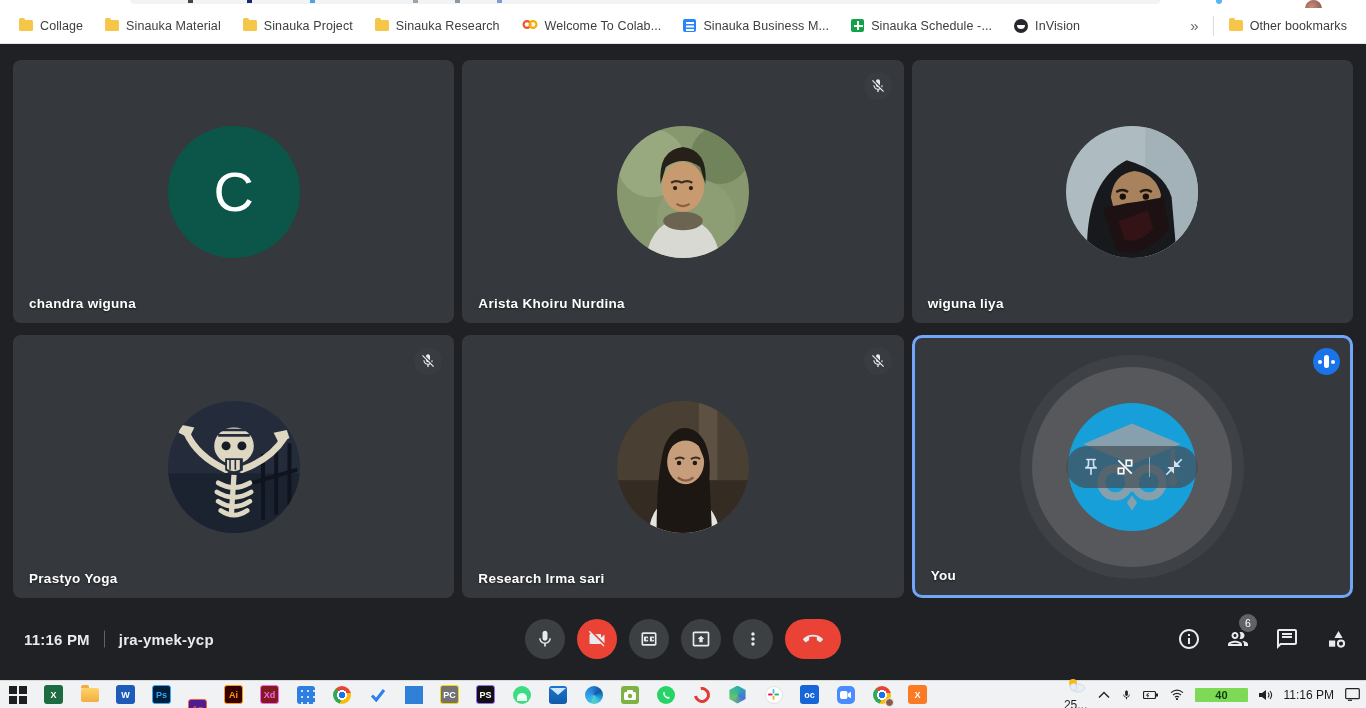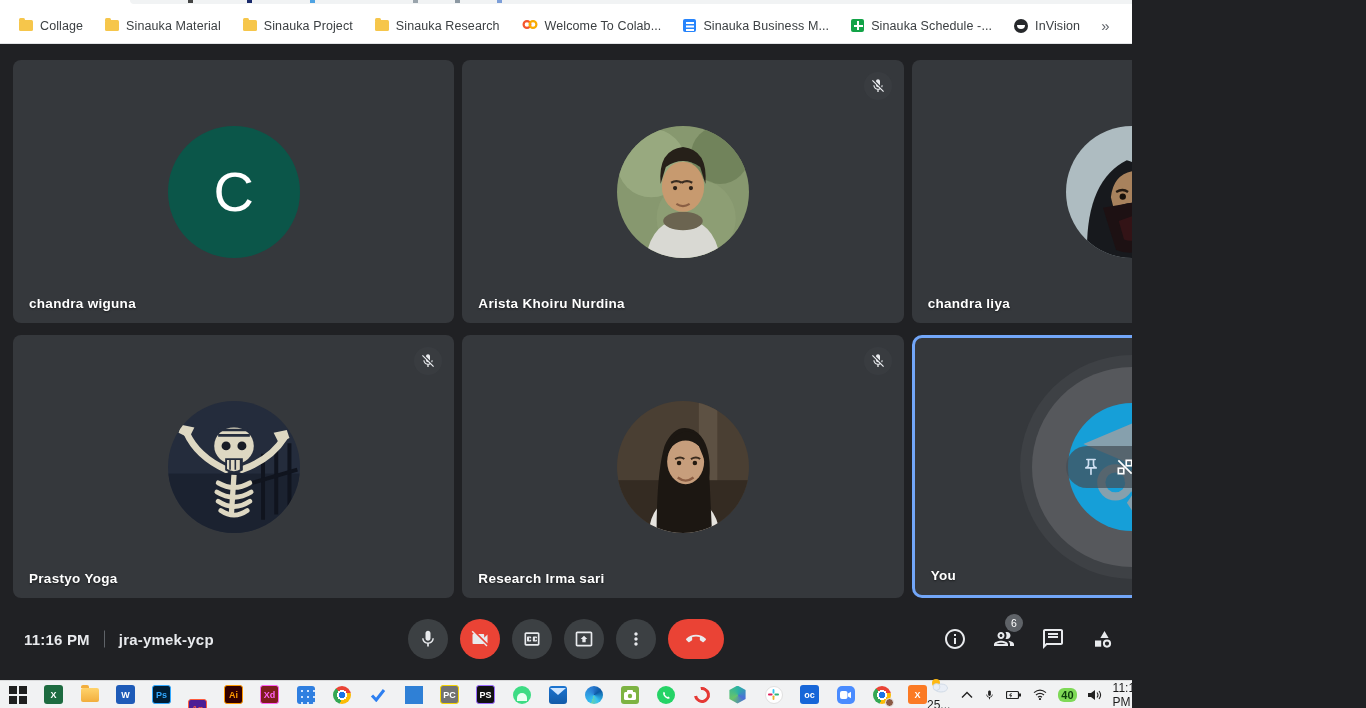--- a/index.html
+++ b/index.html
@@ -1,18 +1,18 @@
 <!DOCTYPE html>
 <html><head>
 <meta charset="utf-8">
 <style>
   * { margin:0; padding:0; box-sizing:border-box; }
   html,body { width:1366px; height:708px; overflow:hidden; }
   body { font-family:"Liberation Sans", sans-serif; background:#202124; }
-  .screen { position:relative; width:1132px; height:708px; overflow:hidden; }
+  .screen { position:relative; width:1366px; height:708px; overflow:hidden;text-align:right; }
 
   
   .top-strip { position:absolute; top:0; left:0; width:100%; height:8px; background:#ffffff; }
   .top-strip .frag { position:absolute; top:0; }
   .omnibox-frag { left:130px; width:1030px; height:4px; background:#f1f3f4; border-radius:0 0 8px 8px; }
   .speck { width:5px; height:3px; }
   .avatar-frag { left:1305px; top:-10px; width:17px; height:17px; border-radius:50%;
                  background:radial-gradient(circle at 40% 40%, #c98a7a, #7a4a42); }
   .ext-dot { left:1216px; width:6px; height:4px; background:#58b6f0; border-radius:0 0 3px 3px; }
 
@@ -137,21 +137,21 @@
               transform:rotate(35deg); position:relative; }
   .hex-ic { width:18px; height:18px; background:conic-gradient(#2bb3a3,#4a6fd8,#67c46a,#2bb3a3);
             clip-path:polygon(50% 0,95% 25%,95% 75%,50% 100%,5% 75%,5% 25%); }
   .slack-ic { width:18px; height:18px; border-radius:50%; background:#fff; border:1px solid #e0e0e0;
               display:flex; align-items:center; justify-content:center; }
   .zoomapp-ic { width:18px; height:18px; border-radius:5px; background:#4a8cff; display:flex; align-items:center; justify-content:center; }
 
   .tray { margin-left:auto; display:flex; align-items:center; gap:11px; font-size:12px; color:#1b1b1b; }
   .tray .t-ic { display:flex; align-items:center; justify-content:center; cursor:pointer;flex-direction:column; }
   .tray svg { display:block; }
-  .batt-pct { background:#7ed957; color:#0b3d0b; font-size:11px; font-weight:bold; padding:1px 3px; border-radius:6px; }
+  .batt-pct { background:#7ed957; color:#0b3d0b; font-size:11px; font-weight:bold; padding:1px 20px; border-radius:1px; }
   .tray-clock { font-size:12px; }
   .weather-wrap { display:flex; align-items:center; gap:5px; }
 
   .t-label { white-space:nowrap; }
 </style>
 </head>
 <body>
 
 <div class="screen">
 
@@ -256,21 +256,21 @@
             <rect x="60" width="40" height="100" fill="#a3b2b8"></rect>
             <path d="M16 100 Q14 42 46 26 Q74 34 80 54 L84 100 Z" fill="#17191d"></path>
             <path d="M34 54 Q36 36 52 34 Q68 36 72 52 L70 62 Q52 54 36 62 Z" fill="#a8825d"></path>
             <path d="M38 50 q5 -3 9 0 M56 50 q5 -3 9 0" stroke="#241a12" stroke-width="1.8" fill="none"></path>
             <circle cx="43" cy="53.5" r="2.4" fill="#17100a"></circle>
               <circle cx="60.5" cy="53.5" r="2.4" fill="#17100a"></circle>
             <path d="M28 62 L74 54 L78 78 Q58 102 38 94 Z" fill="#1d1113"></path>
             <path d="M40 72 L62 64 L66 78 Q54 90 44 86 Z" fill="#3a1418" opacity=".8"></path>
           </svg>
         </div>
-        <div class="pname">chandra liya</div>
+        <div class="pname">wiguna liya</div>
       </div>
 
       <div class="tile">
         <div class="avatar">
           <svg viewBox="0 0 100 100">
             <rect width="100" height="100" fill="#242c3c"></rect>
             <rect y="55" width="100" height="45" fill="#1b2230"></rect>
             <g stroke="#10141e" stroke-width="3">
               <line x1="72" y1="40" x2="72" y2="90"></line>
                 <line x1="82" y1="36" x2="82" y2="86"></line>

